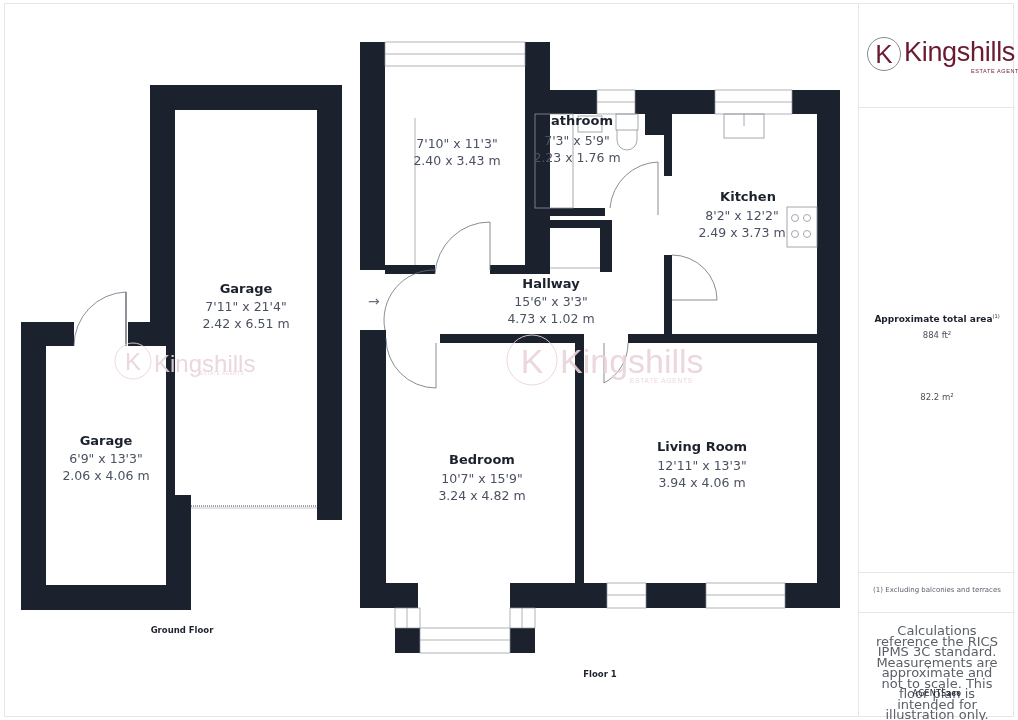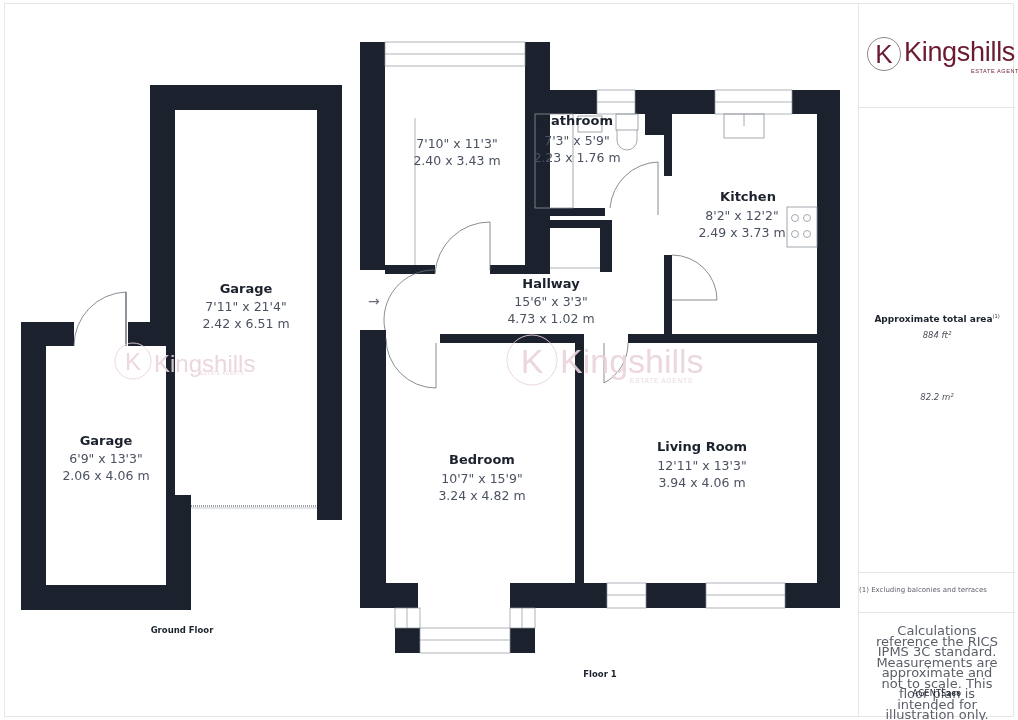--- a/index.html
+++ b/index.html
@@ -14,25 +14,25 @@
   .disc-box { top: 610px; height: 104px; border-bottom: none; }
 
   .logo { position: absolute; left: 8px; top: 32px; width: 146px; height: 42px; }
   .logo .ring { position: absolute; left: 0; top: 2px; width: 34px; height: 34px; border: 1px solid #8a8a8a; border-radius: 50%; }
   .logo .k { position: absolute; left: 0; top: 4px; width: 34px; text-align: center; font-family: "Liberation Sans", sans-serif; font-size: 26px; color: #6b1a30; line-height: 30px; }
   .logo .name { position: absolute; left: 37px; top: 1px; font-family: "Liberation Sans", sans-serif; font-size: 27px; color: #6b1a30; letter-spacing: -0.3px; line-height: 32px; }
   .logo .sub { position: absolute; left: 104px; top: 33px; font-family: "Liberation Sans", sans-serif; font-size: 5.5px; color: #6b1a30; letter-spacing: 0.6px; white-space: nowrap; }
 
   .area-title { position: absolute; top: 205px; left: 0; width: 156px; text-align: center; font-size: 9px; font-weight: bold; color: #1c222d; }
   .area-title sup { font-size: 5px; font-weight: normal; }
-  .area-val { position: absolute; left: 0; width: 156px; text-align: center; font-size: 8.5px; color: #4a4f58; font-style: italic; }
+  .area-val { position: absolute; left: 0; width: 156px; text-align: center; font-size: 8.5px; color: #4a4f58; }
   .area-ft { top: 222px; }
   .area-m { top: 236px; margin-top: 48px; }
 
-  .foot-text { position: absolute; top: 13px; left: 0; width: 156px; text-align: left; font-size: 7px; color: #5a5f68; }
+  .foot-text { position: absolute; top: 13px; left: 0; width: 156px; text-align: center; font-size: 7px; color: #5a5f68; }
   .disc-text { position: absolute; top: 13px; left: 10px; width: 136px; text-align: center; font-size: 13px; line-height: 10.5px; color: #5a5f68; }
   .brand { position: absolute; top: 76px; left: 0; width: 156px; text-align: center; font-size: 8px; color: #1c222d; letter-spacing: 0.2px; }
   .brand b { font-weight: bold; font-family: Liberation Mono, monospace; }
 
   .plan { position: absolute; left: 0; top: 0; width: 858px; height: 720px; }
   .room-label { font-family: "DejaVu Sans", sans-serif; font-weight: bold; font-size: 13px; fill: #1c222d; }
   .room-dim { font-family: "DejaVu Sans", sans-serif; font-size: 12.5px; fill: #4a5160; }
   .floor-label { font-family: "DejaVu Sans", sans-serif; font-weight: bold; font-size: 8.5px; fill: #1c222d; }
   .wm-text { font-family: "Liberation Sans", sans-serif; fill: #e9d3d9; }
 </style>

